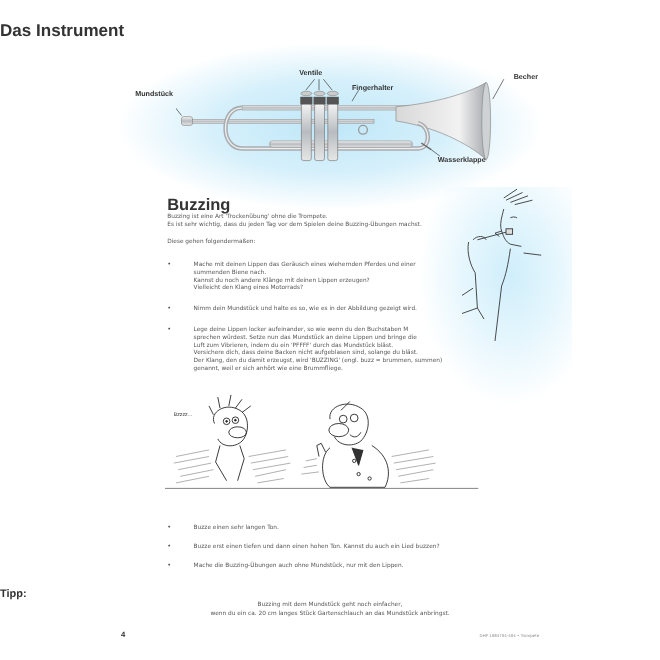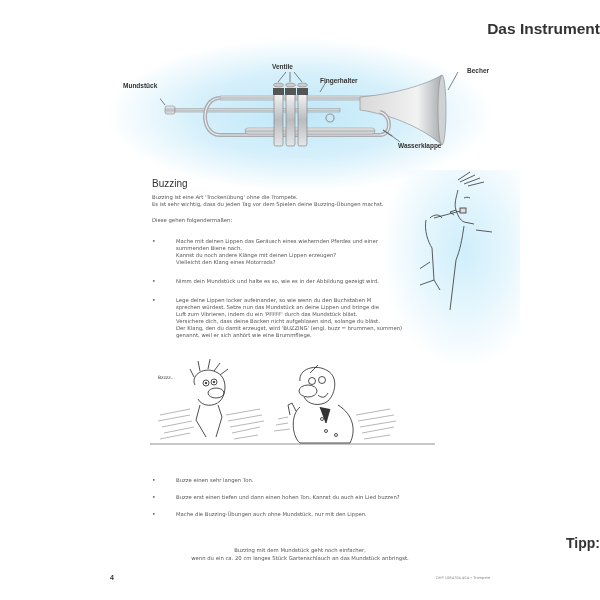--- a/index.html
+++ b/index.html
@@ -2,48 +2,48 @@
 <html><head>
   <meta charset="utf-8">
   <style>
     html, body { margin: 0; padding: 0; }
     body {
       width: 600px; height: 600px; background: #ffffff; position: relative; overflow: hidden;
       font-family: "DejaVu Sans", "Liberation Sans", sans-serif; color: #4a4a4a;
     }
     .page { position: absolute; left: 0; top: 0; width: 600px; height: 600px; }
     .title {
-      position: absolute; left: 0; width: 600px; top: 20px; text-align: right;
+      position: absolute; left: 0; width: 600px; top: 20px; text-align: left;
       font-family: "Liberation Sans", sans-serif; font-weight: bold; font-size: 15.5px; color: #333;
     }
     .glow-top {
       position: absolute; left: 110px; top: 40px; width: 380px; height: 150px;
       background: radial-gradient(ellipse at 50% 50%, #bfe7f8 0%, #d6f0fb 40%, rgba(255,255,255,0) 72%);
     }
     .glow-right {
       position: absolute; left: 380px; top: 170px; width: 140px; height: 200px;
       background: radial-gradient(ellipse at 60% 40%, #cfeefb 0%, #e5f6fd 35%, rgba(255,255,255,0) 70%);
     }
     .trumpet { position: absolute; left: 160px; top: 70px; width: 300px; height: 90px; }
     .label {
       position: absolute; font-family: "Liberation Sans", sans-serif; font-size: 6.5px;
       font-weight: bold; color: #333; white-space: nowrap;
     }
     .h2 {
       position: absolute; left: 152px; top: 178px; font-family: "Liberation Sans", sans-serif;
-      font-weight: normal; font-size: 10px; color: #333;
+      font-weight: bold; font-size: 15px; color: #333;
     }
     .txt {
       position: absolute; font-family: "DejaVu Sans", sans-serif; font-size: 5.3px; line-height: 7.3px;
       color: #555; white-space: nowrap;
     }
     .bullet { position: absolute; left: 152px; font-size: 6px; color: #555; }
     .tipp {
-      position: absolute; left: 0; width: 600px; top: 535px; text-align: right;
-      font-family: "Liberation Sans", sans-serif; font-weight: bold; font-size: 14px; color: #333;
+      position: absolute; left: 0; width: 600px; top: 535px; text-align: left;
+      font-family: "Liberation Sans", sans-serif; font-weight: bold; font-size: 10px; color: #333;
     }
     .tipp-text {
       position: absolute; left: 0; width: 600px; top: 547px; text-align: center;
       font-family: "DejaVu Sans", sans-serif; font-size: 5.3px; line-height: 7.5px; color: #555;
     }
     .page-no {
       position: absolute; left: 110px; top: 574px; font-family: "Liberation Sans", sans-serif;
       font-weight: bold; font-size: 7px; color: #333;
     }
     .footer-code {

